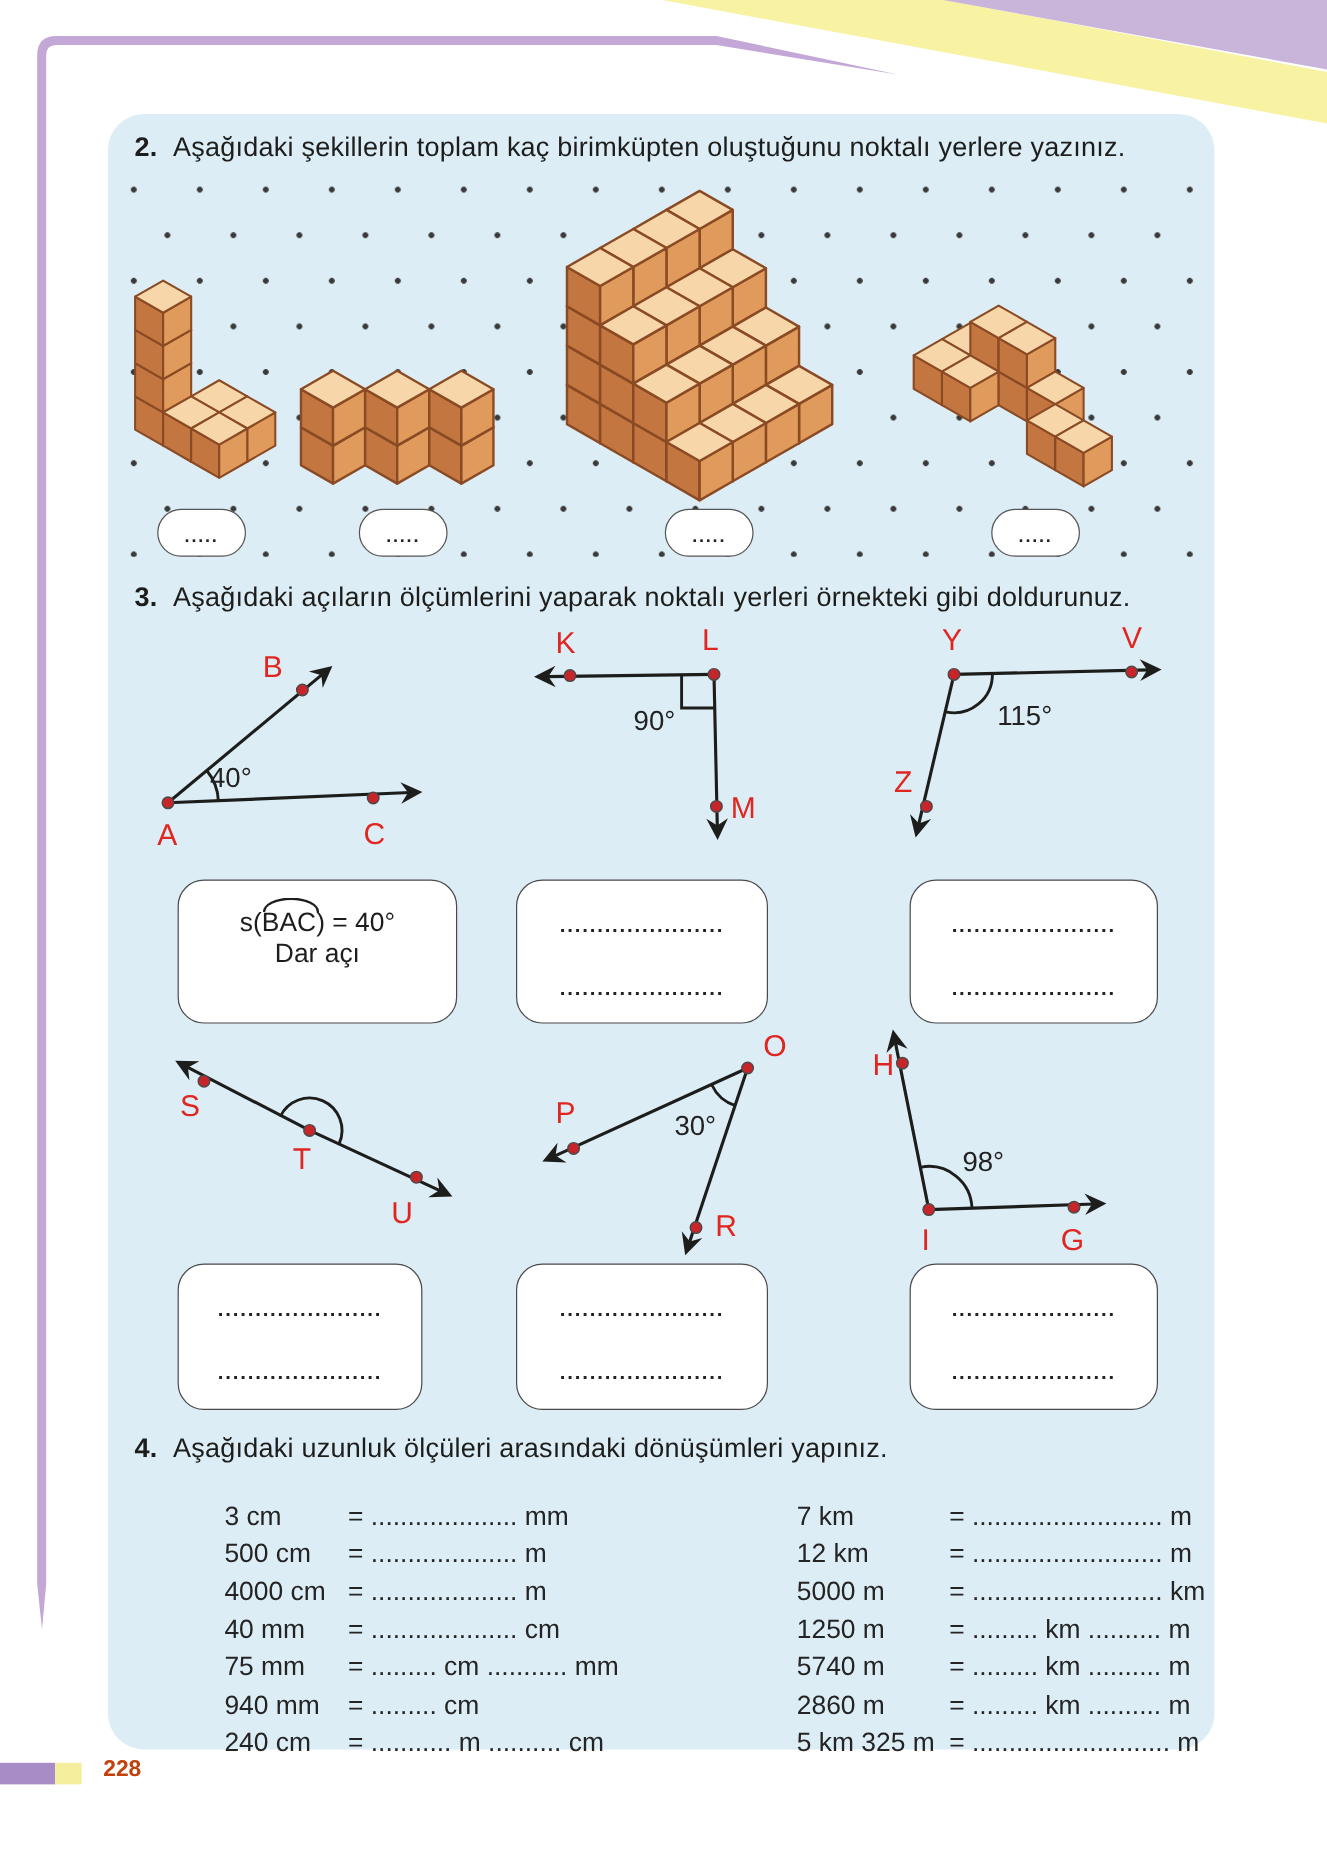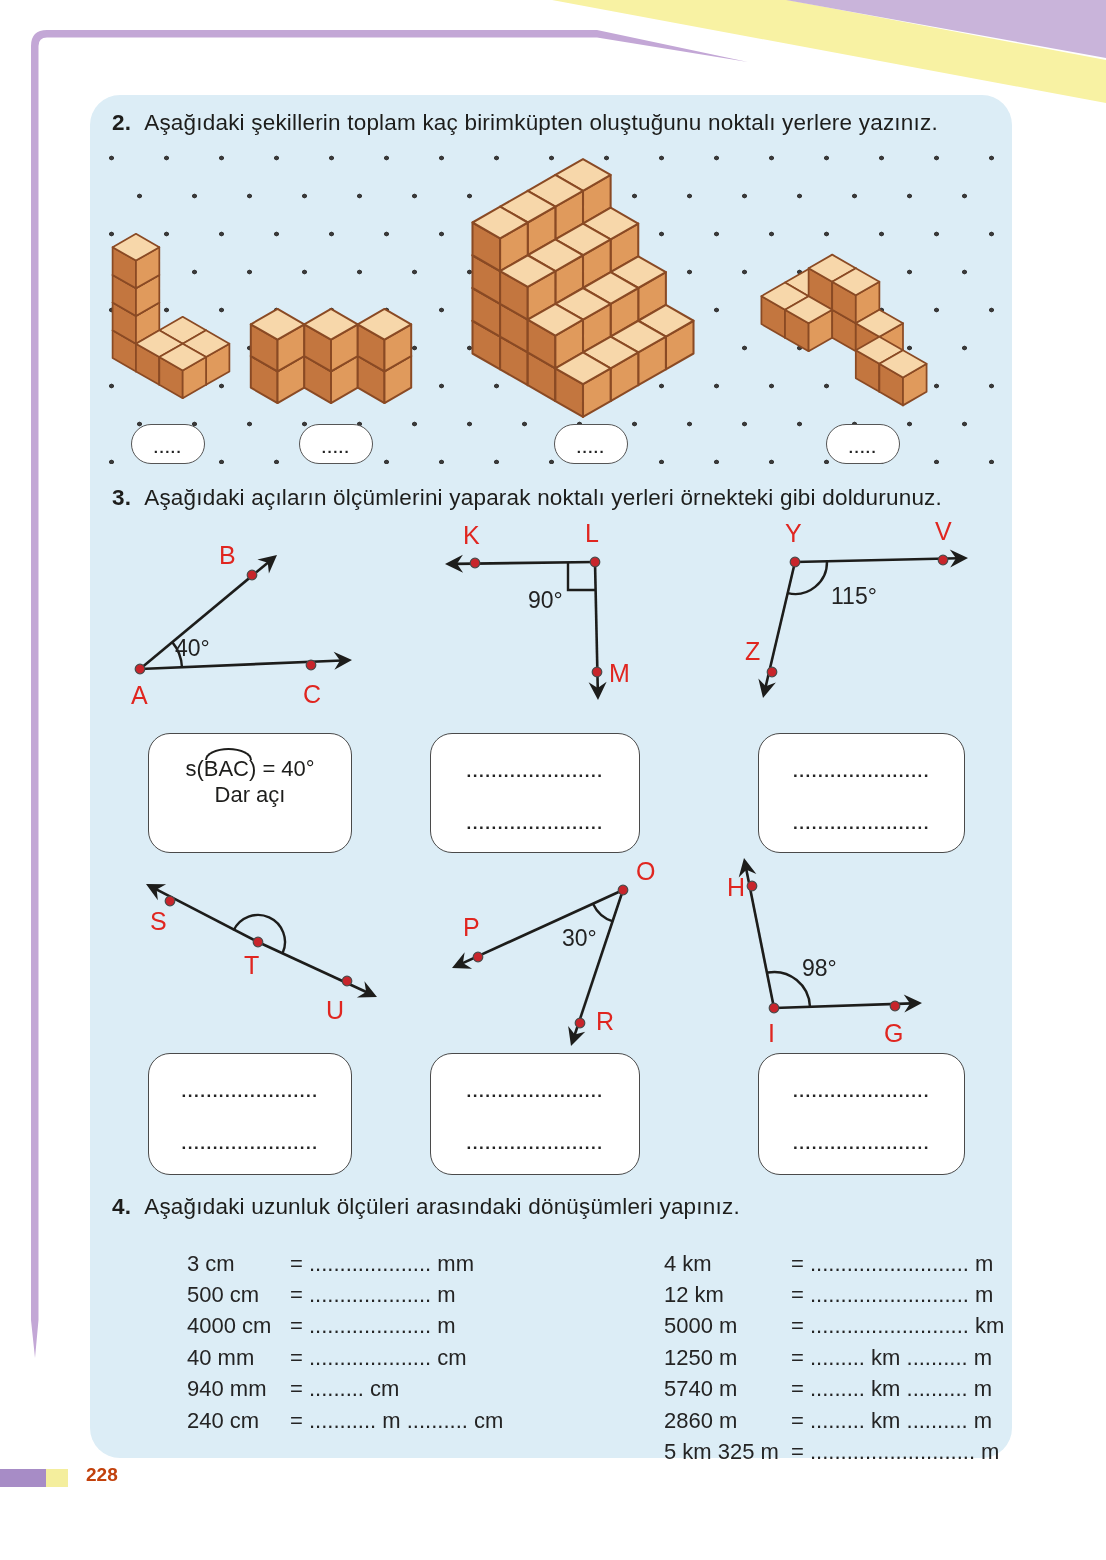--- a/index.html
+++ b/index.html
@@ -345,21 +345,21 @@
       <path d="M 45.74866560399051 122.54692089156052 A 36 36 0 0 1 87.97806977268745 156.74361811870997" fill="none" stroke="#1d1d1b" stroke-width="2.4"></path>
       <circle cx="30" cy="36" r="4.8" fill="#c8252b" stroke="#4a4a4a" stroke-width="1.2"></circle>
       <circle cx="52" cy="158" r="4.8" fill="#c8252b" stroke="#4a4a4a" stroke-width="1.2"></circle>
       <circle cx="173" cy="156" r="4.8" fill="#c8252b" stroke="#4a4a4a" stroke-width="1.2"></circle>
       <text x="5" y="46" font-size="25" fill="#e02620" font-family="&quot;Liberation Sans&quot;, sans-serif">H</text>
       <text x="46" y="192" font-size="25" fill="#e02620" font-family="&quot;Liberation Sans&quot;, sans-serif">I</text>
       <text x="162" y="192" font-size="25" fill="#e02620" font-family="&quot;Liberation Sans&quot;, sans-serif">G</text>
       <text x="80" y="126" font-size="23" fill="#222" font-family="&quot;Liberation Sans&quot;, sans-serif">98°</text>
     </svg>
 
-  <div class="abox" style="left:148px;top:733px;width:204px;height:120px;">
+  <div class="abox" style="left:148px;top:733px;width:233px;height:120px;">
     <div class="l1"><span>s(</span><span class="hat">BAC</span><span>) = 40°</span></div>
     <div class="l2">Dar açı</div>
   </div>
   <div class="abox" style="left:430px;top:733px;width:210px;height:120px;">
     <div class="d1">......................</div>
     <div class="d2">......................</div>
   </div>
   <div class="abox" style="left:758px;top:733px;width:207px;height:120px;">
     <div class="d1">......................</div>
     <div class="d2">......................</div>
@@ -394,32 +394,36 @@
       </div>
     <div class="convrow">
         <span class="lhs">4000 cm</span>
         <span class="rhs">= .................... m</span>
       </div>
     <div class="convrow">
         <span class="lhs">40 mm</span>
         <span class="rhs">= .................... cm</span>
       </div>
     <div class="convrow">
+        <span class="lhs">75 mm</span>
+        <span class="rhs">= ......... cm ........... mm</span>
+      </div>
+    <div class="convrow">
         <span class="lhs">940 mm</span>
         <span class="rhs">= ......... cm</span>
       </div>
     <div class="convrow">
         <span class="lhs">240 cm</span>
         <span class="rhs">= ........... m .......... cm</span>
       </div>
   </div>
 
   <div class="convcol col-r" style="left:620px;top:1248px;">
     <div class="convrow">
-        <span class="lhs">4 km</span>
+        <span class="lhs">7 km</span>
         <span class="rhs">= .......................... m</span>
       </div>
     <div class="convrow">
         <span class="lhs">12 km</span>
         <span class="rhs">= .......................... m</span>
       </div>
     <div class="convrow">
         <span class="lhs">5000 m</span>
         <span class="rhs">= .......................... km</span>
       </div>

